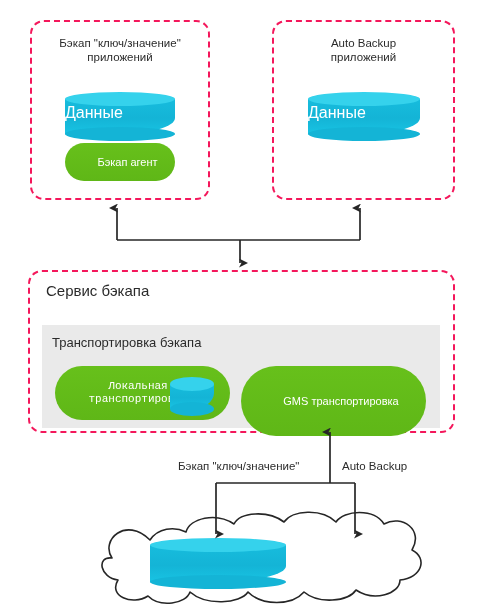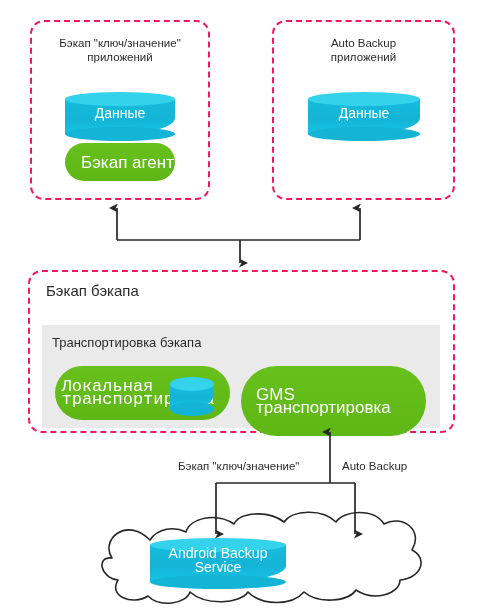--- a/index.html
+++ b/index.html
@@ -46,35 +46,35 @@
     position:absolute;left:0;right:0;bottom:-7px;height:14px;
     background:#14b4d6;border-radius:50%;
   }
   .cyl .top{
     position:absolute;left:0;right:0;top:0;height:14px;
     background:#35d2ec;border-radius:50%;
   }
   .cyl .lbl{
     position:absolute;left:0;right:0;top:50%;
     transform:translateY(-50%);
-    text-align:center;color:#ffffff;
-    font-size:14px;line-height:14px;
+    color:#ffffff;
+    font-size:16px;line-height:14px;
     z-index:4;white-space:pre-line;
   }
 
   
   .pill{
     position:absolute;
     background:linear-gradient(to bottom,#67c01b 0%,#5fb717 100%);
     border-radius:999px;
     display:flex;align-items:center;justify-content:center;
   }
   .pill .lbl{
-    color:#ffffff;
-    font-size:17px;line-height:13px;white-space:pre-line;margin-left:15px;
+    color:#ffffff;text-align:center;
+    font-size:11px;line-height:13px;white-space:pre-line;margin-left:15px;
   }
 
   
   .panel{
     position:absolute;background:#eaeaea;
   }
   .panel-title{
     position:absolute;color:#2b2b2b;
     font-size:13px;line-height:16px;white-space:nowrap;
   }
@@ -117,21 +117,21 @@
   <div class="cyl" style="left:308px;top:92px;width:112px;height:42px;">
     <div class="body"></div>
     <div class="bot"></div>
     <div class="top"></div>
     <div class="lbl">Данные</div>
   </div>
 
 
   <div class="dashgroup" style="left:28px;top:270px;width:427px;height:163px;">
   </div>
-  <div class="service-title" style="left:46px;top:282px;">Бэкап бэкапа</div>
+  <div class="service-title" style="left:46px;top:282px;">Сервис бэкапа</div>
 
   <div class="panel" style="left:42px;top:325px;width:398px;height:103px;">
   </div>
   <div class="panel-title" style="left:52px;top:335px;">Транспортировка бэкапа</div>
 
   <div class="pill" style="left:55px;top:366px;width:175px;height:54px;">
     <span class="lbl" style="margin-right:24px;font-family:Liberation Mono, monospace;">Локальная
 транспортировка</span>
   </div>
   <div class="cyl" style="left:170px;top:377px;width:44px;height:32px;">
@@ -163,22 +163,20 @@
              C322,508 292,510 284,522
              C268,510 240,512 234,524
              C216,512 190,518 186,532
              C174,526 158,528 150,540 Z" fill="#ffffff" stroke="#262626" stroke-width="1.6" stroke-linejoin="round"></path>
   </svg>
 
   <div class="cyl" style="left:150px;top:538px;width:136px;height:44px;">
     <div class="body"></div>
     <div class="bot"></div>
     <div class="top"></div>
-    <div class="lbl">Android Backup
-Service</div>
   </div>
 
 
   <svg class="conn" viewBox="0 0 500 613">
     <defs>
       <marker id="arrUp" markerWidth="9" markerHeight="9" refX="4.5" refY="8" orient="auto" markerUnits="userSpaceOnUse">
         <path d="M4.5,0 L9,9 L4.5,6.6 L0,9 Z" fill="#262626"></path>
       </marker>
       <marker id="arrDown" markerWidth="9" markerHeight="9" refX="4.5" refY="8" orient="auto" markerUnits="userSpaceOnUse">
         <path d="M4.5,0 L9,9 L4.5,6.6 L0,9 Z" fill="#262626"></path>

